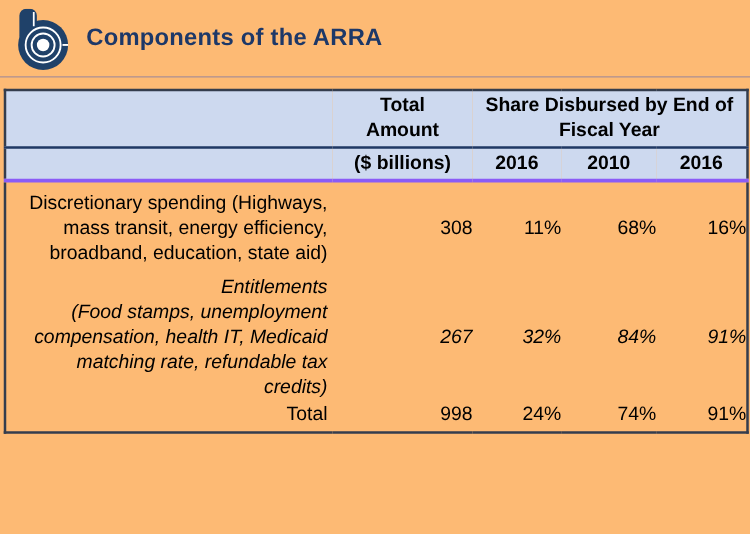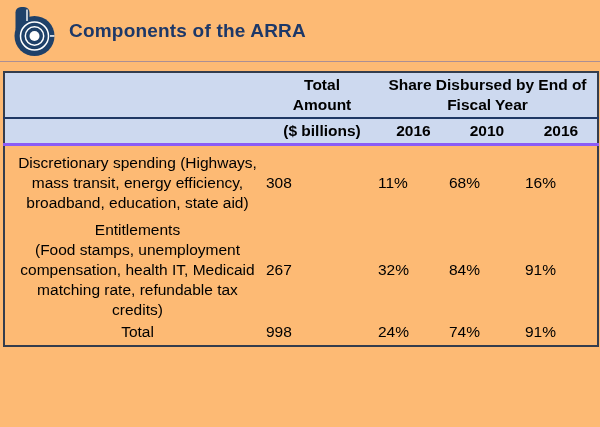--- a/index.html
+++ b/index.html
@@ -58,26 +58,26 @@
   tbody td {
     font-size: 15.5px;
     line-height: 20px;
     vertical-align: middle;
     padding: 0;
   }
   td.desc {
     padding-left: 8px;
     padding-right: 4px;
     white-space: pre-line;
-    text-align: center;
+    text-align: right;
     margin-top: 14px;
   }
-  td.num { text-align: left; }
+  td.num { text-align: right; }
   tr.row-discretionary { height: 75px; }
-  tr.row-entitlements  { height: 99px; }
+  tr.row-entitlements  { height: 99px; font-style: italic; }
   tr.row-revenues      { height: 76px; }
   tr.row-total         { height: 26px; }
 </style>
 </head>
 <body>
 
 <div class="slide">
 
   <div class="title-band">
     <div class="logo-wrap">

